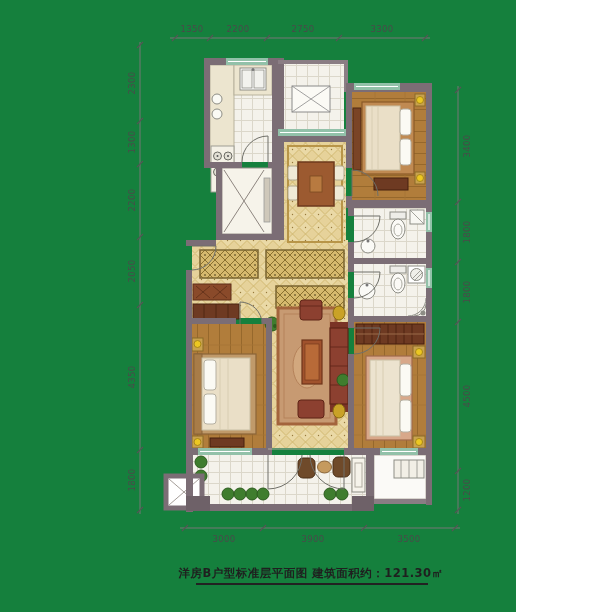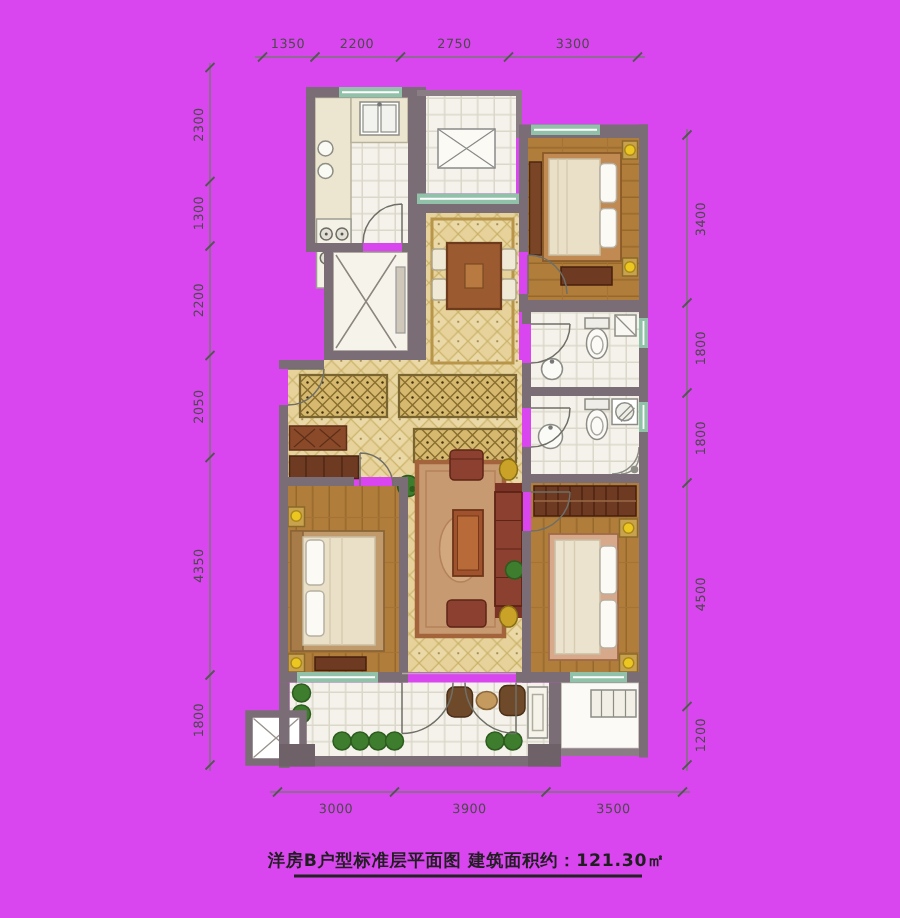--- a/index.html
+++ b/index.html
@@ -1,16 +1,16 @@
 <!DOCTYPE html>
 <html><head>
 <meta charset="utf-8">
 <style>
   html,body{margin:0;padding:0;background:#ffffff;}
-  .frame{position:relative;width:600px;height:612px;background:#d946ef;overflow:hidden;
+  .frame{position:relative;width:516px;height:612px;background:#15803d;overflow:hidden;
          font-family:"DejaVu Sans", sans-serif;}
   svg text{font-family:"DejaVu Sans", sans-serif;}
   .dimtxt{font-size:8.5px;fill:#4a4a4a;letter-spacing:.3px;}
   .cap{font-size:11.5px;font-weight:bold;fill:#1f1f1f;letter-spacing:.5px;}
 </style>
 </head>
 <body>
 
 <div class="frame">
 <svg width="600" height="612" viewBox="0 0 600 612">

